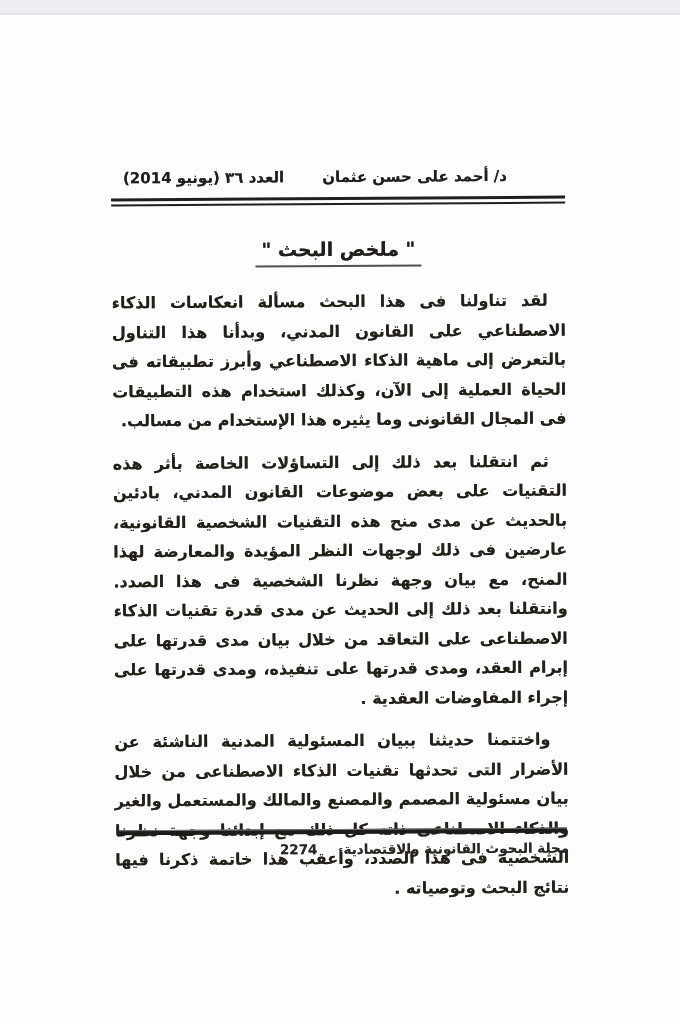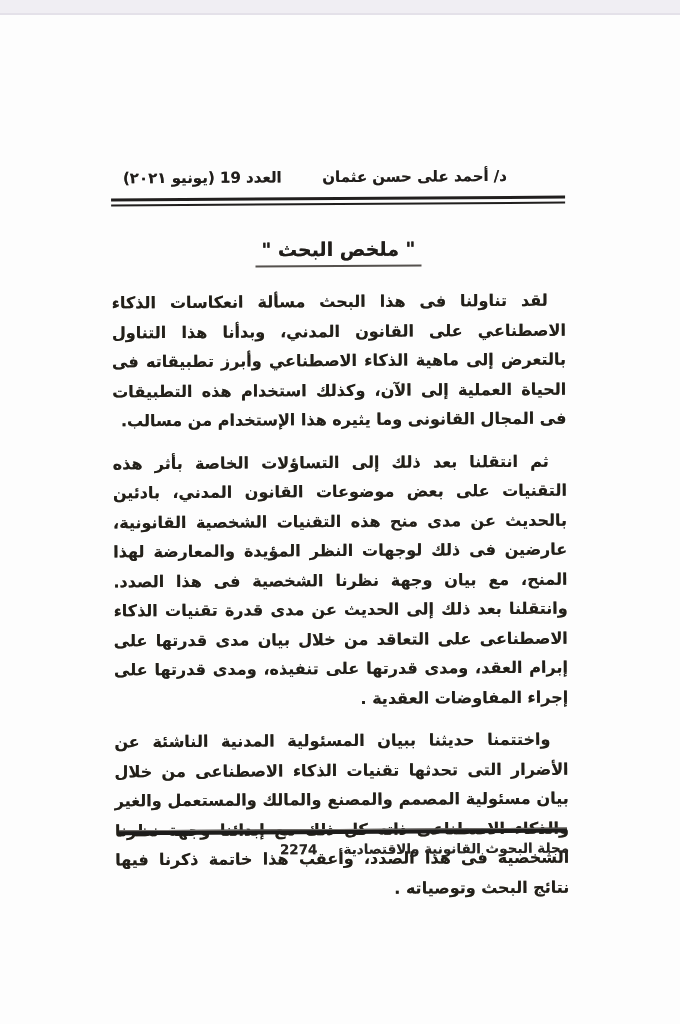--- a/index.html
+++ b/index.html
@@ -97,21 +97,21 @@
 <body>
 
 <div class="screen">
 
   <div class="top-strip"></div>
 
   <div class="sheet">
 
     <div class="page-header">
       <span>د/ أحمد على حسن عثمان</span>
-      <span>العدد 19 (يونيو ٢٠٢١)</span>
+      <span>العدد ٣٦ (يونيو 2014)</span>
     </div>
 
     <div class="double-rule"></div>
 
     <h1 class="title-wrap">
       <span class="title-text">" ملخص البحث "</span>
     </h1>
 
     <div class="body-text">
       <p class="para">لقد تناولنا فى هذا البحث مسألة انعكاسات الذكاء الاصطناعي على القانون المدني، وبدأنا هذا التناول بالتعرض إلى ماهية الذكاء الاصطناعي وأبرز تطبيقاته فى الحياة العملية إلى الآن، وكذلك استخدام هذه التطبيقات فى المجال القانونى وما يثيره هذا الإستخدام من مسالب.</p>

